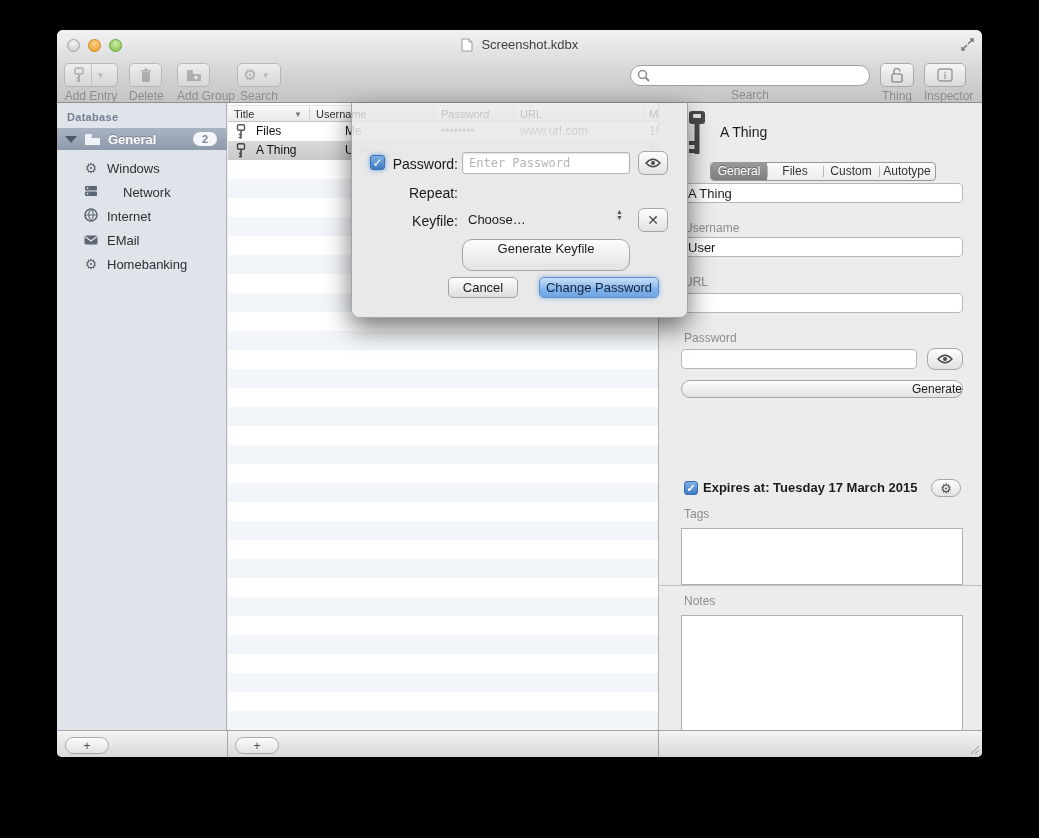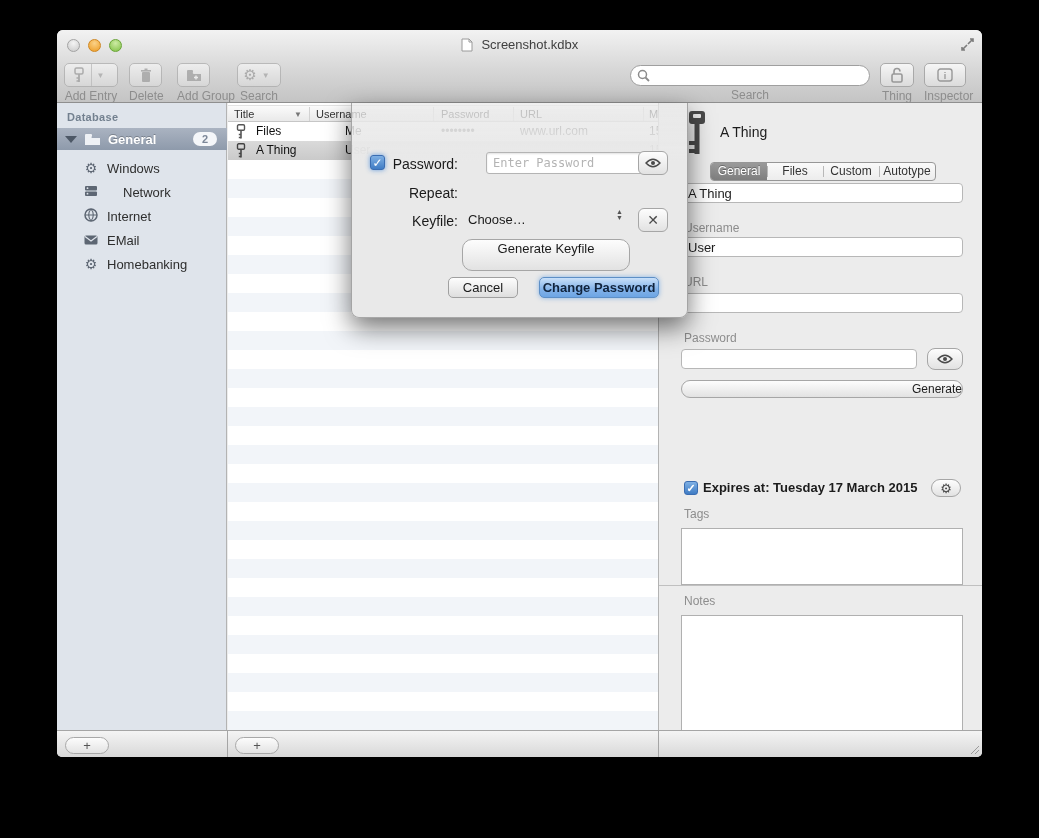--- a/index.html
+++ b/index.html
@@ -122,21 +122,21 @@
   .d-stepper { position:absolute; left:264px; top:106px; display:flex; flex-direction:column;
     align-items:center; color:#555; font-size:7px; line-height:6px; }
   .d-genkey { position:absolute; left:110px; top:136px; width:168px; height:32px;
     border:1px solid #a6a6a6; border-radius:10px; background:linear-gradient(#fdfdfd,#e2e2e2);
     font-size:13px; color:#1a1a1a; text-align:center; line-height:17px; }
   .d-cancel { position:absolute; left:96px; top:174px; width:70px; height:21px;
     border:1px solid #a0a0a0; border-radius:5px; background:linear-gradient(#fdfdfd,#dedede);
     font-size:13px; color:#1a1a1a; text-align:center; line-height:19px; }
   .d-submit { position:absolute; left:187px; top:174px; width:120px; height:21px;
     border:1px solid #5d8fc6; border-radius:5px; background:linear-gradient(#c9e0f9,#82b2e9 60%,#6da5e4);
-    font-size:13px; font-weight:bold; color:#10233c; text-align:center; line-height:19px;
+    font-size:13px; font-weight:normal; color:#10233c; text-align:center; line-height:19px;
     box-shadow:0 0 5px rgba(110,165,228,.8); }
   .eye-icon, .gear-glyph { color:#4a4a4a; }
 </style>
 </head>
 <body>
 
 <div class="window">
 
   <div class="header">
     <div class="traffic">
@@ -372,21 +372,21 @@
     <div class="plus-pill" style="left:8px;">+</div>
     <div class="plus-pill" style="left:178px;">+</div>
     <svg class="grip" width="12" height="12" viewBox="0 0 12 12">
         <path d="M11 3 L3 11 M11 7 L7 11 M11 11 l0 0" stroke="#9a9a9a" stroke-width="1"></path>
       </svg>
   </div>
 
   <div class="sheet">
     <div class="d-check">✓</div>
     <div class="d-label" style="left:26px; top:53px;">Password:</div>
-    <input class="d-input" style="top: 49px; margin-left: 24px;" placeholder="Enter Password">
+    <input class="d-input" style="top: 49px;" placeholder="Enter Password">
     <div class="d-sqbtn" style="top:48px;">
       <svg width="16" height="10" viewBox="0 0 16 10">
           <path d="M1 5 Q8 -2.5 15 5 Q8 12.5 1 5 z" fill="none" stroke="#4a4a4a" stroke-width="1.4"></path>
           <circle cx="8" cy="5" r="2" fill="#4a4a4a"></circle>
         </svg>
     </div>
 
     <div class="d-label" style="left:26px; top:82px;">Repeat:</div>
 
     <div class="d-label" style="left:26px; top:110px;">Keyfile:</div>

